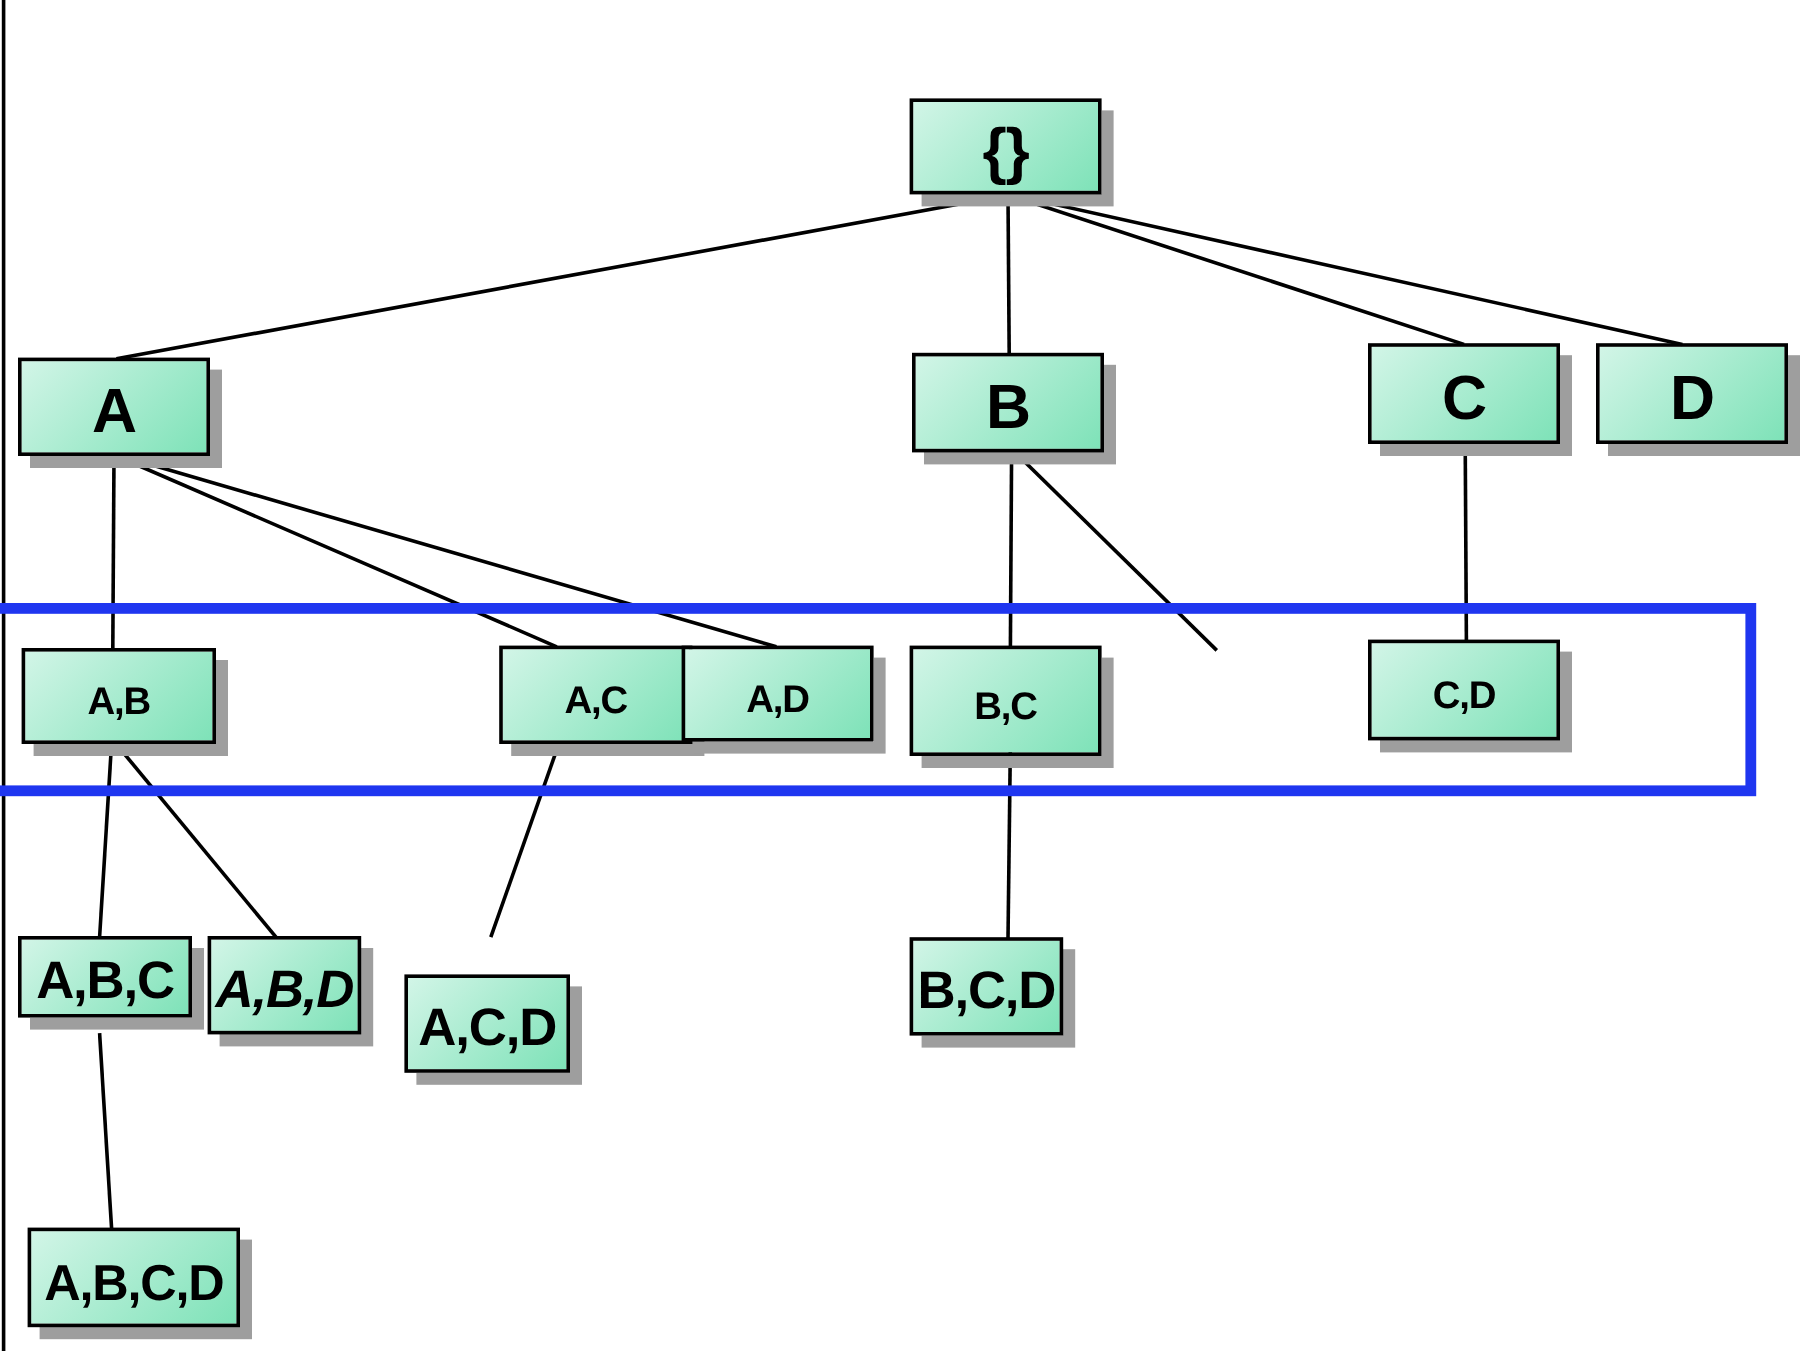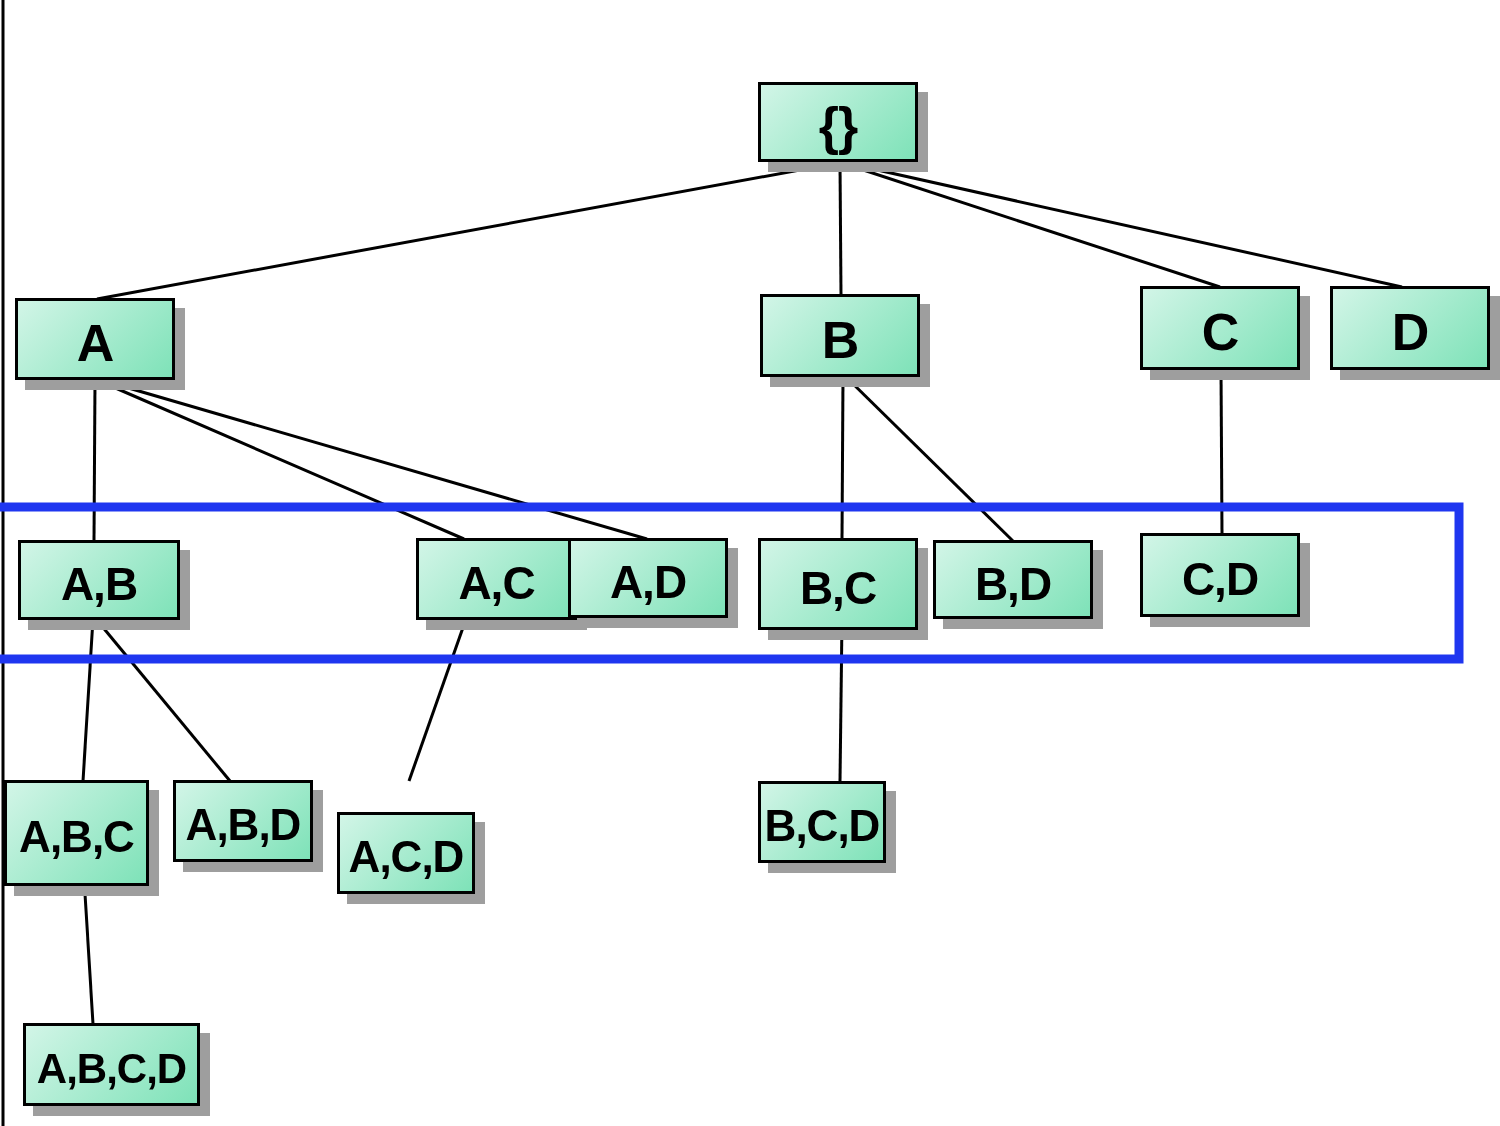--- a/index.html
+++ b/index.html
@@ -38,21 +38,21 @@
     align-items: center;
     justify-content: center;
     color: #000;
     font-weight: 700;
     letter-spacing: -1px;
     line-height: 1;
     padding-top: 4px;
   }
   .node .lbl { transform: translateY(2px); }
   .fs-xl { font-size: 52px; }
-  .fs-lg { font-size: 46px; text-align: right; }
+  .fs-lg { font-size: 32px; text-align: right; }
   .fs-md { font-size: 44px; }
   .fs-sm { font-size: 42px; }
 </style>
 </head>
 <body>
 
 <div id="canvas" style="--fill-light: #d2f5e7; --fill-dark: #7ee2b8; --node-border: #000000; --shadow-col: #9e9e9e; background: rgb(255, 255, 255);">
   <svg id="edges-layer" width="1500" height="1126" viewBox="0 0 1500 1126">
       <line x1="838" y1="163" x2="97" y2="299" stroke="#000000" stroke-width="3"></line>
       <line x1="840" y1="163" x2="841" y2="295" stroke="#000000" stroke-width="3"></line>
@@ -91,30 +91,27 @@
       </div>
       <div class="node fs-lg" style="left: 384px; top: 538px; width: 161px; height: 82px; margin-left: 32px;">
         <span class="lbl">A,C</span>
       </div>
       <div class="node fs-lg" style="left: 568px; top: 538px; width: 160px; height: 80px;">
         <span class="lbl">A,D</span>
       </div>
       <div class="node fs-lg" style="left: 758px; top: 538px; width: 160px; height: 92px;">
         <span class="lbl">B,C</span>
       </div>
-      <div class="node fs-lg" style="left: 933px; top: 540px; width: 160px; height: 79px;">
-        <span class="lbl">B,D</span>
-      </div>
       <div class="node fs-lg" style="left: 1140px; top: 533px; width: 160px; height: 84px;">
         <span class="lbl">C,D</span>
       </div>
-      <div class="node fs-md" style="left: 4px; top: 780px; width: 145px; height: 106px; text-align: center;">
+      <div class="node fs-md" style="left: 15px; top: 780px; width: 145px; height: 68px; text-align: center;">
         <span class="lbl">A,B,C</span>
       </div>
-      <div class="node fs-md" style="left: 173px; top: 780px; width: 140px; height: 82px;">
+      <div class="node fs-md" style="left: 173px; top: 780px; width: 128px; height: 82px; font-style: italic;">
         <span class="lbl">A,B,D</span>
       </div>
       <div class="node fs-md" style="left: 337px; top: 780px; width: 138px; height: 82px; margin-top: 32px;">
         <span class="lbl">A,C,D</span>
       </div>
       <div class="node fs-md" style="left: 758px; top: 781px; width: 128px; height: 82px;">
         <span class="lbl">B,C,D</span>
       </div>
       <div class="node fs-sm" style="left: 23px; top: 1023px; width: 177px; height: 83px;">
         <span class="lbl">A,B,C,D</span>

